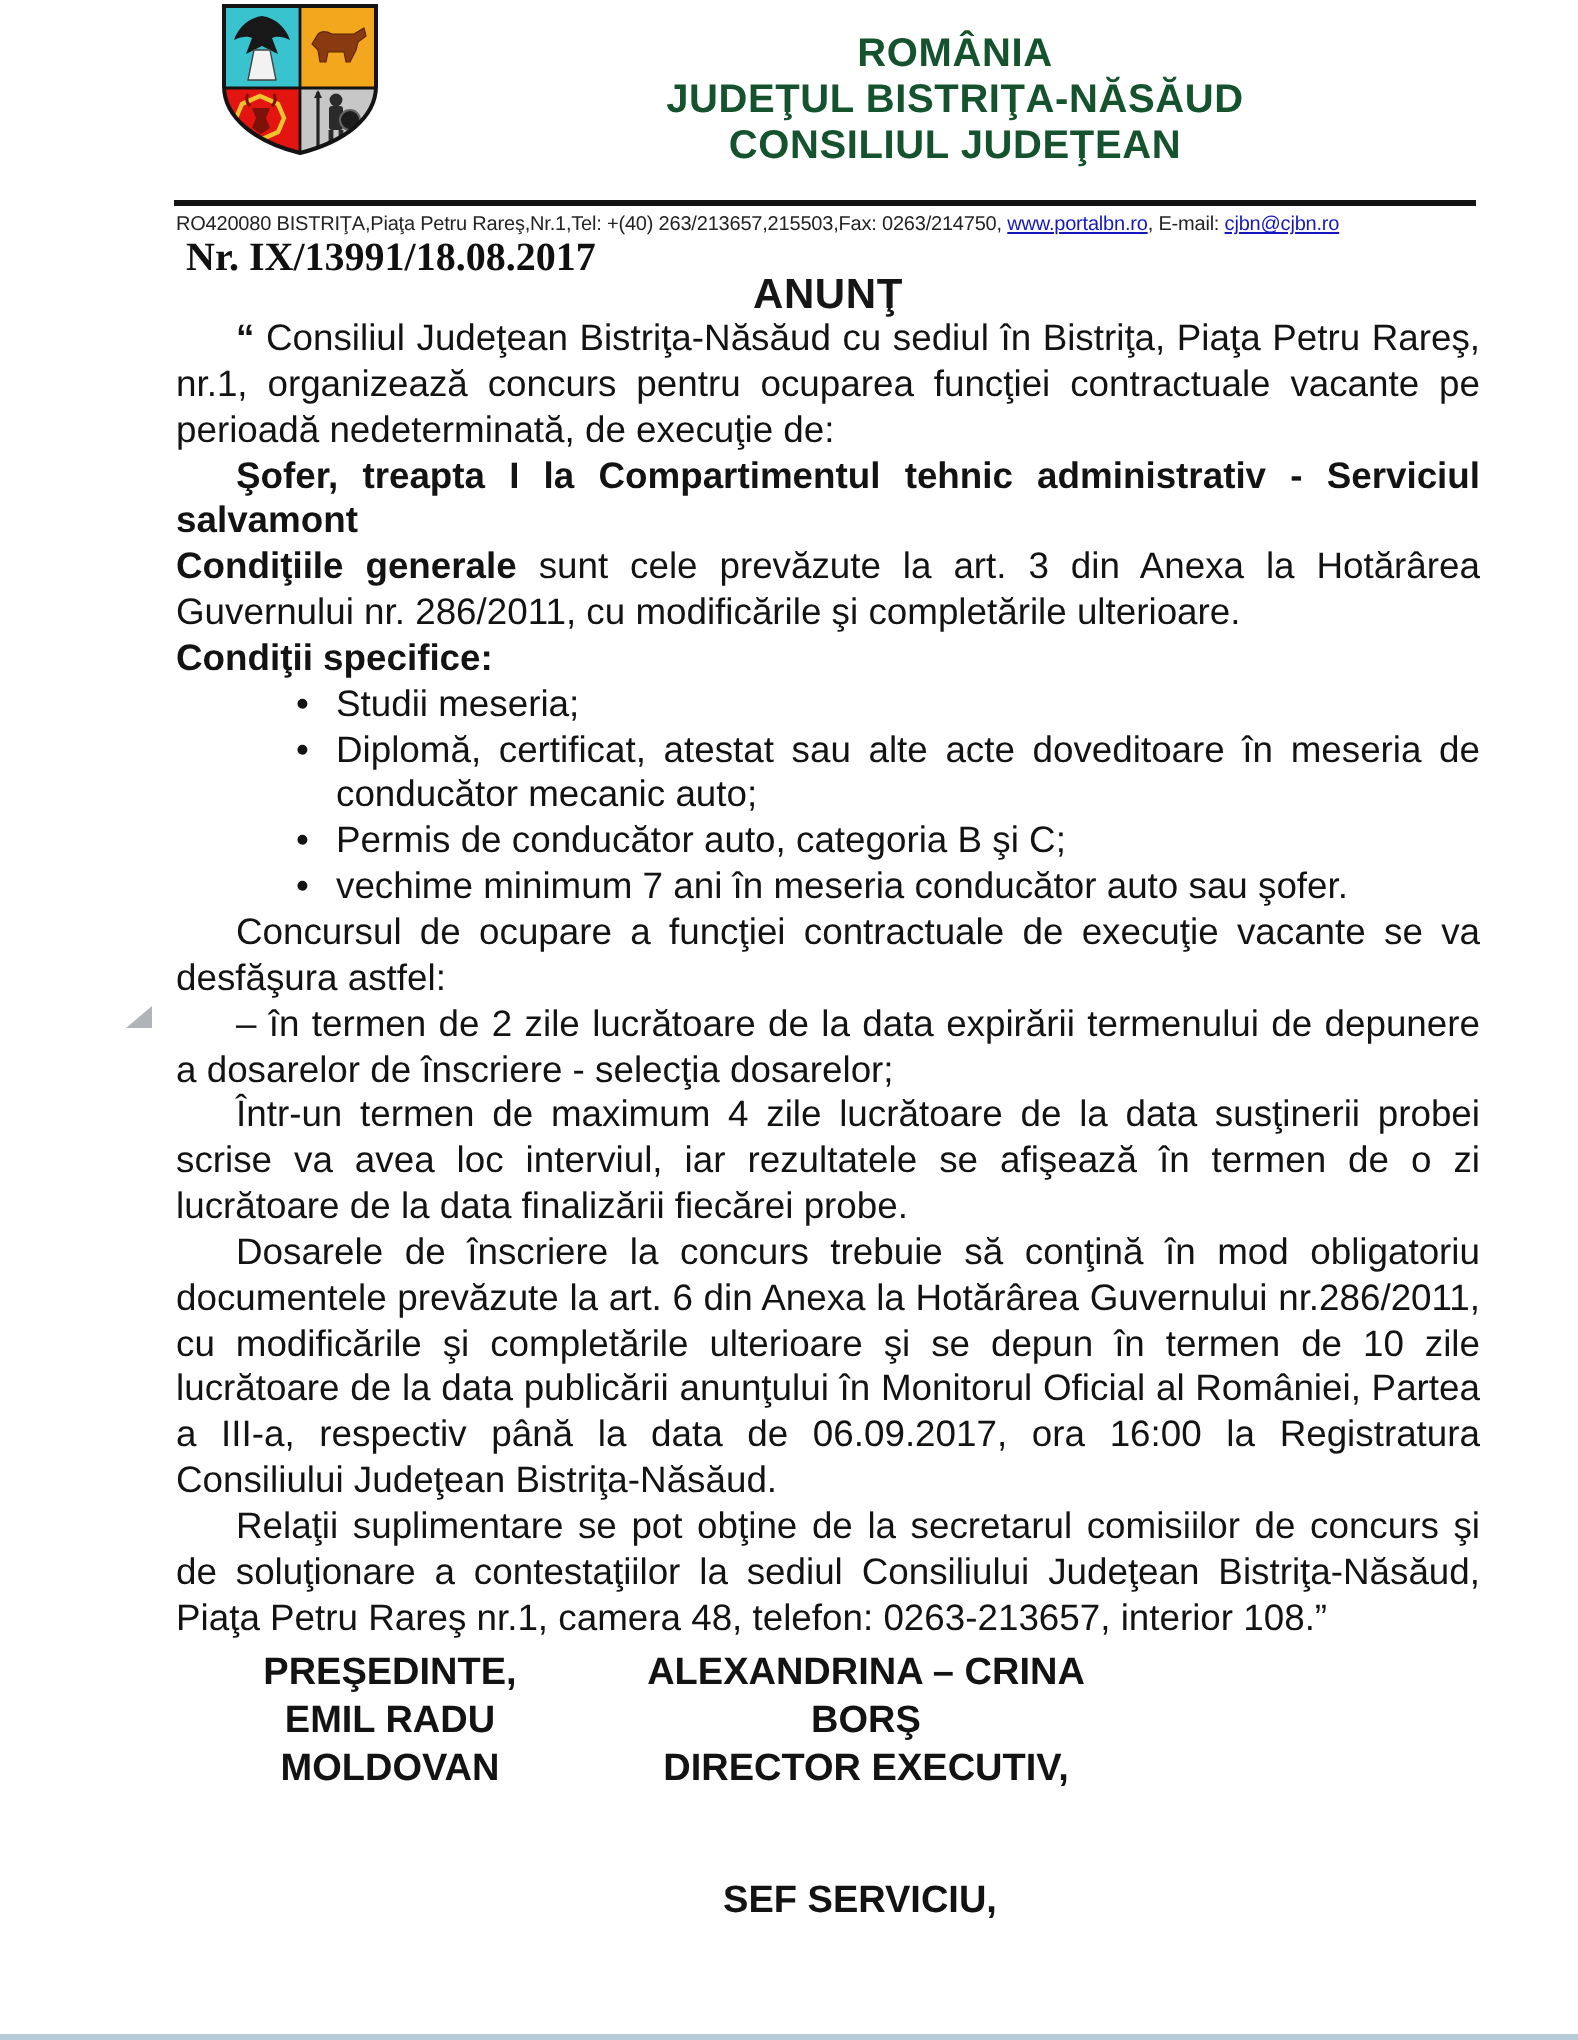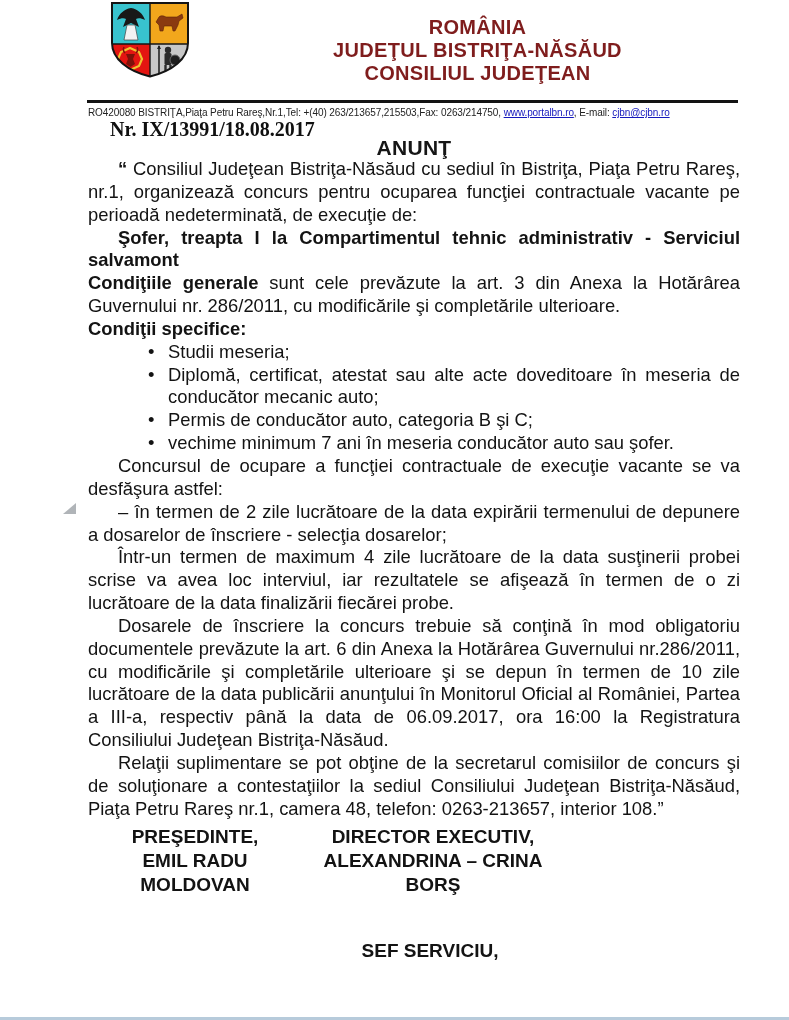--- a/index.html
+++ b/index.html
@@ -9,33 +9,33 @@
     font-family:"Liberation Sans", sans-serif; color:#161616;
     overflow:hidden;
   }
   .page { position:relative; width:789px; height:1020px; background:#ffffff; }
 
   .coa { position:absolute; left:109px; top:1px; }
 
   .head-block {
     position:absolute; left:215px; top:16px; width:525px;
     text-align:center; font-weight:bold; font-size:20px; line-height:23px;
-    letter-spacing:0.3px; color:#7f1d1d;
+    letter-spacing:0.3px; color:#14532d;
   }
 
   .rule { position:absolute; left:87px; top:100px; width:651px; height:3px; background:#131313; }
 
   .contact {
     position:absolute; left:88px; top:107px; width:665px;
     font-size:10px; letter-spacing:-0.1px; line-height:12px; color:#232323; white-space:nowrap;
   }
   .contact a { color:#1518bd; text-decoration:underline; }
 
   .refnum {
-    position:absolute; left:110px; top:118px;
+    position:absolute; left:93px; top:118px;
     font-family:"Liberation Serif", serif; font-weight:bold; font-size:20px; color:#101010;
   }
 
   .doc-title {
     position:absolute; left:88px; top:136px; width:652px;
     text-align:center; font-weight:bold; font-size:21px; letter-spacing:0.3px;
   }
 
   .body-col {
     position:absolute; left:88px; top:158px; width:652px;
@@ -147,22 +147,22 @@
 
 
     <p class="indent">Relaţii suplimentare se pot obţine de la secretarul comisiilor de concurs şi de soluţionare a contestaţiilor la sediul Consiliului Judeţean Bistriţa-Năsăud, Piaţa Petru Rareş nr.1, camera 48, telefon: 0263-213657, interior 108.”</p>
 
     <div class="sign-row">
       <div class="sign-left">
         <div>PREŞEDINTE,</div>
         <div>EMIL RADU MOLDOVAN</div>
       </div>
       <div class="sign-right">
+        <div>ALEXANDRINA – CRINA BORŞ</div>
         <div>DIRECTOR EXECUTIV,</div>
-        <div>ALEXANDRINA – CRINA BORŞ</div>
       </div>
     </div>
 
     <div class="sign-bottom">
       <div>SEF SERVICIU,</div>
 
     </div>
   </div>
 
   <div class="artifact"></div>

